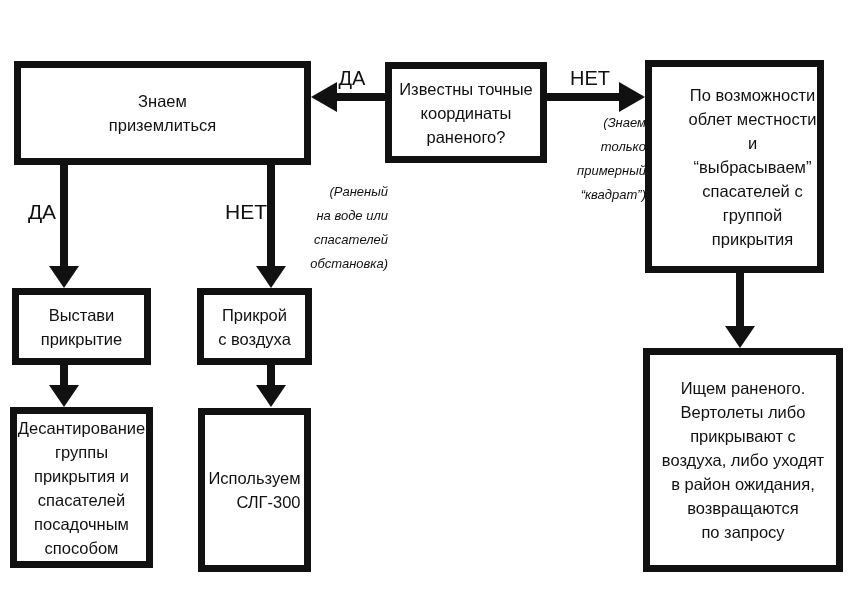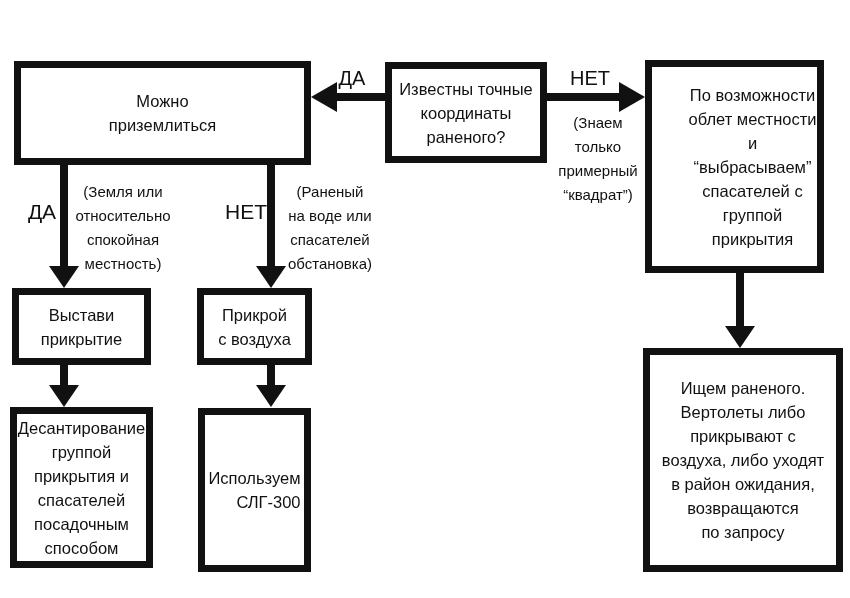--- a/index.html
+++ b/index.html
@@ -6,34 +6,34 @@
   .stage{
     position:relative;width:850px;height:598px;background:#ffffff;
     font-family:"Liberation Sans",sans-serif;color:#111111;overflow:hidden;
   }
   .box{
     position:absolute;box-sizing:border-box;border:7px solid #111111;background:#ffffff;
     display:flex;align-items:center;justify-content:center;text-align:center;
   }
   .txt{white-space:pre-line;font-size:16.5px;line-height:24px;font-weight:400;}
   .lbl{position:absolute;font-weight:normal;font-size:20px;text-align:center;line-height:22px;}
-  .ann{position:absolute;font-size:15px;line-height:24px;text-align:center;white-space:pre-line;}
+  .ann{position:absolute;font-style:italic;font-size:13px;line-height:24px;text-align:right;white-space:pre-line;}
   .hline,.vline{position:absolute;background:#111111;}
   .ah{position:absolute;width:0;height:0;}
   .ah-left{border-top:15px solid transparent;border-bottom:15px solid transparent;border-right:26px solid #111111;}
   .ah-right{border-top:15px solid transparent;border-bottom:15px solid transparent;border-left:26px solid #111111;}
   .ah-down{border-left:15px solid transparent;border-right:15px solid transparent;border-top:22px solid #111111;}
 </style>
 </head>
 <body>
 
 <div class="stage">
 
   <div class="box" style="left:14px;top:61px;width:297px;height:104px;">
-    <div class="txt">Можно
+    <div class="txt">Знаем
 приземлиться</div>
   </div>
 
   <div class="box" style="left:385px;top:62px;width:162px;height:101px;">
     <div class="txt">Известны точные
 координаты
 раненого?</div>
   </div>
 
   <div class="box" style="left:645px;top:60px;width:179px;height:213px;padding-left:36px;">
@@ -49,21 +49,21 @@
 прикрытие</div>
   </div>
 
   <div class="box" style="left:197px;top:288px;width:115px;height:77px;">
     <div class="txt">Прикрой
 с воздуха</div>
   </div>
 
   <div class="box" style="left:10px;top:407px;width:143px;height:161px;">
     <div class="txt">Десантирование
-группой
+группы
 прикрытия и
 спасателей
 посадочным
 способом</div>
   </div>
 
   <div class="box" style="left:198px;top:408px;width:113px;height:164px;text-align:right;">
     <div class="txt">Используем
 СЛГ-300</div>
   </div>
@@ -101,22 +101,18 @@
 
   <div class="lbl" style="left:328px;top:67px;width:48px;">ДА</div>
   <div class="lbl" style="left:562px;top:67px;width:56px;">НЕТ</div>
   <div class="lbl" style="left:18px;top:201px;width:48px;font-size:21px;">ДА</div>
   <div class="lbl" style="left:218px;top:201px;width:56px;font-size:21px;">НЕТ</div>
 
   <div class="ann" style="left:550px;top:111px;width:96px;">(Знаем
 только
 примерный
 “квадрат”)</div>
-  <div class="ann" style="left:66px;top:180px;width:114px;">(Земля или
-относительно
-спокойная
-местность)</div>
   <div class="ann" style="left:272px;top:180px;width:116px;">(Раненый
 на воде или
 спасателей
 обстановка)</div>
 
 </div>
 
 </body></html>

